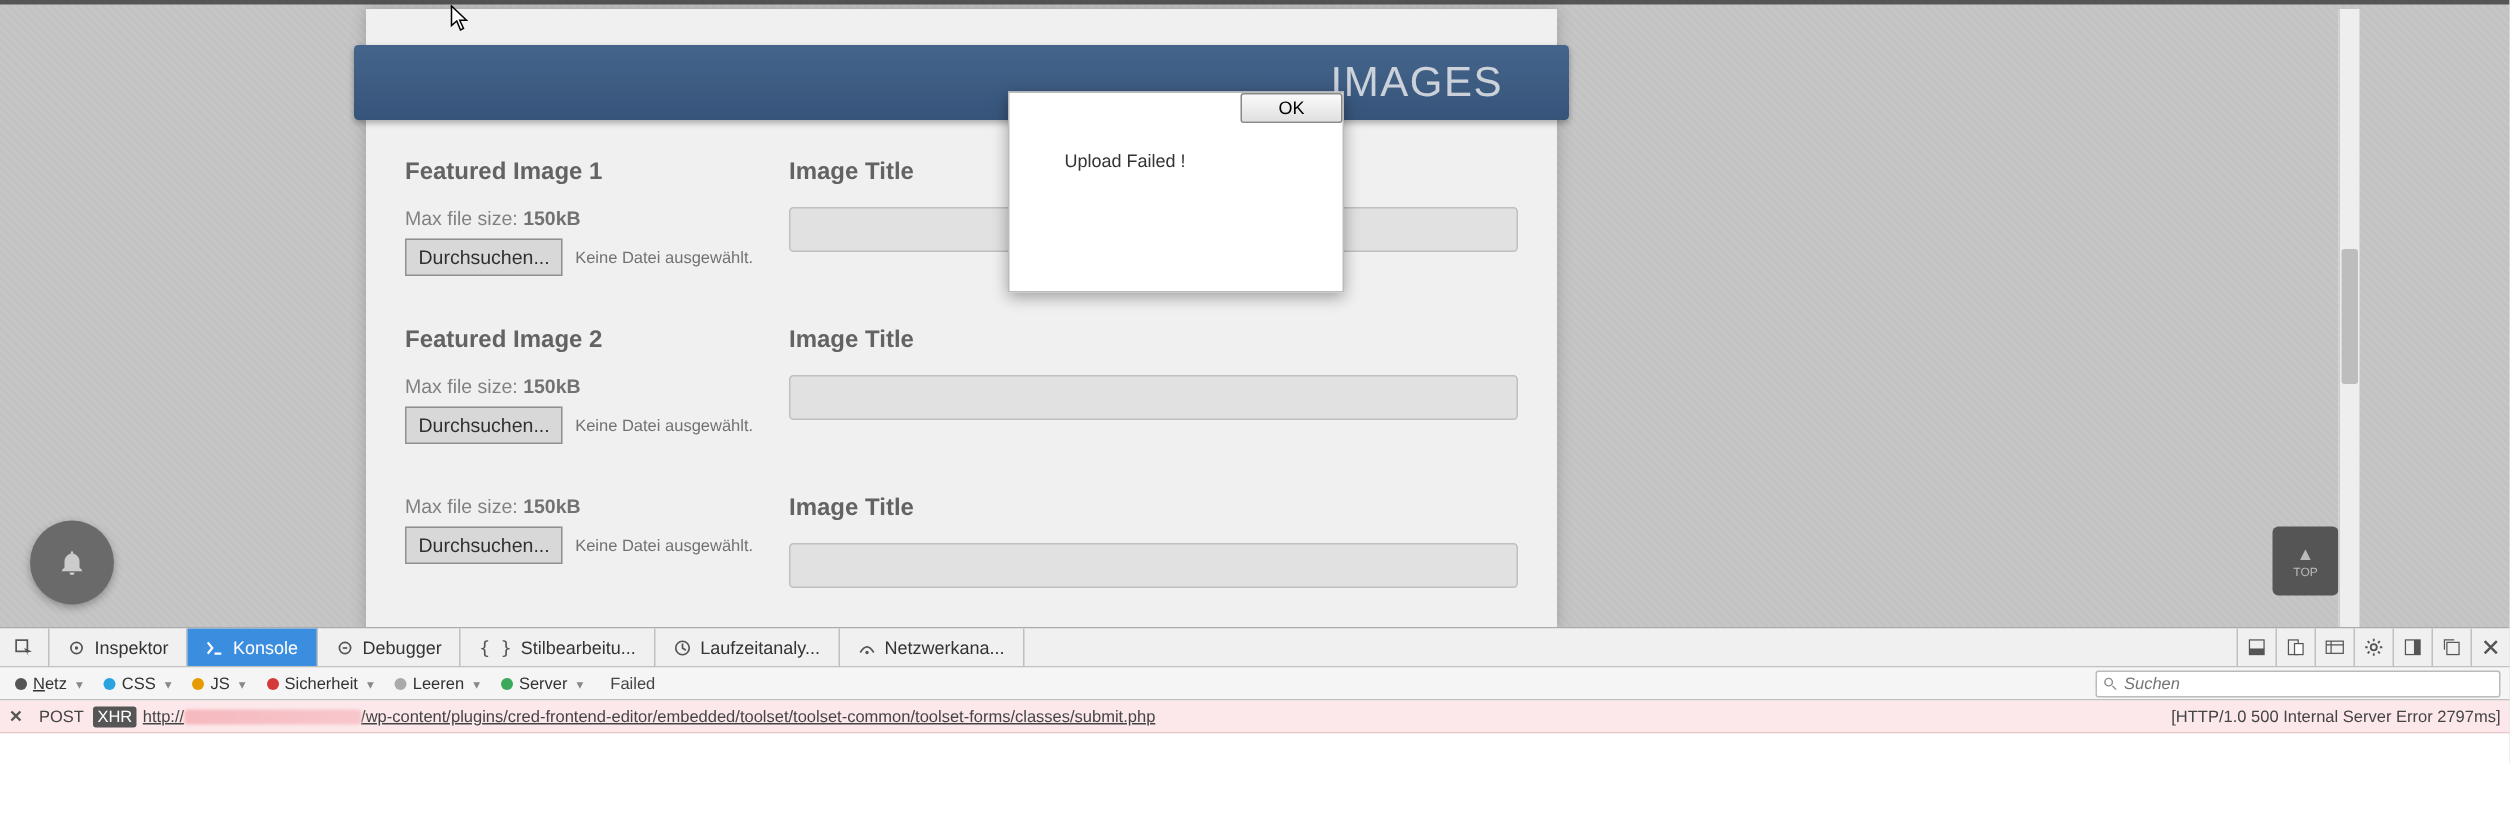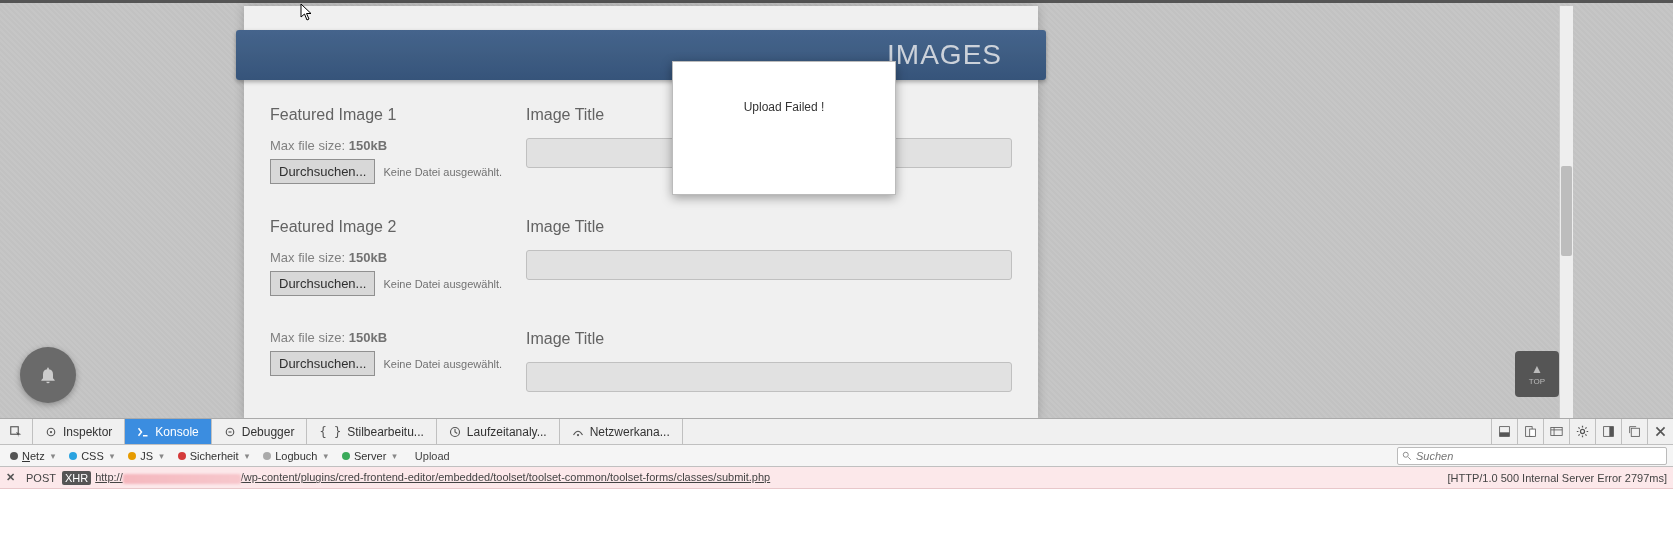--- a/index.html
+++ b/index.html
@@ -12,21 +12,21 @@
 .cursor svg { display:block; }
 
 .page-card { position: absolute; left: 244px; top: 3px; width: 794px; height: 414px; background: #fff; box-shadow: 0 0 10px rgba(0,0,0,0.2); }
 .page-banner { position: absolute; left: -8px; right: -8px; top: 24px; height: 50px; background: linear-gradient(#4a6b95, #3a5a82); border-radius: 3px; box-shadow: 0 2px 4px rgba(0,0,0,0.3); display: flex; justify-content: flex-end; align-items: center; padding-right: 44px; }
 .page-banner-title { color: rgba(255,255,255,0.8); font-size: 28px; letter-spacing: 1px; }
 
 .form-area { position: absolute; top: 100px; left: 26px; right: 26px; bottom: 0; }
 .row { display: flex; gap: 16px; margin-bottom: 34px; }
 .col-left { flex: 0 0 240px; }
 .col-right { flex: 1; }
-.label-strong { font-weight: normal; color: #6a6a6a; font-size: 16px; margin-bottom: 14px; display:block; }
+.label-strong { font-weight: bold; color: #6a6a6a; font-size: 16px; margin-bottom: 14px; display:block; }
 .max-size { color: #8a8a8a; font-size: 13px; margin-bottom: 6px; }
 .max-size b { color: #7a7a7a; }
 .file-row { display: flex; align-items: center; gap: 8px; }
 .browse-btn { background: #e6e6e6; border: 1px solid #999; padding: 4px 8px; font-size: 13px; color: #333; cursor: pointer; }
 .file-status { color: #7a7a7a; font-size: 11px; }
 .text-input { width: 100%; height: 30px; background: #f0f0f0; border: 1px solid #ccc; border-radius: 3px; padding: 0 8px; font-size: 13px; }
 
 .dialog { position: absolute; left: 672px; top: 58px; width: 224px; height: 134px; background: #fff; border: 1px solid #bbb; box-shadow: 0 3px 10px rgba(0,0,0,0.35); z-index: 100; display: flex; flex-direction: row; }
 .dialog-msg { flex: 1; display: flex; justify-content: center; padding-top: 38px; font-size: 12px; color: #333; }
 .dialog-btnrow { display: flex; justify-content: center; padding-bottom: 14px; }
@@ -134,20 +134,23 @@
         </div>
       </div>
 
     </div>
   </div>
 
   <div class="overlay-dim"></div>
 
   <div class="dialog">
     <div class="dialog-msg">Upload Failed !</div>
+    <div class="dialog-btnrow">
+      <button class="dialog-ok">OK</button>
+    </div>
   </div>
 
   <div class="notif-bubble">
     <svg viewBox="0 0 24 24">
         <path d="M12 22a2 2 0 0 0 2-2h-4a2 2 0 0 0 2 2zm6-6V11a6 6 0 0 0-5-5.91V4a1 1 0 1 0-2 0v1.09A6 6 0 0 0 6 11v5l-2 2v1h16v-1z"></path>
       </svg>
   </div>
 
   <div class="back-to-top">
     <span class="arrow">▲</span>
@@ -271,29 +274,29 @@
         <span>JS</span>
         <span class="filter-dd">▾</span>
       </div>
     <div class="filter-btn">
         <span class="dot" style="background:#d43a3a"></span>
         <span>Sicherheit</span>
         <span class="filter-dd">▾</span>
       </div>
     <div class="filter-btn">
         <span class="dot" style="background:#aaa"></span>
-        <span>Logbuch</span>
+        <span>Leeren</span>
         <span class="filter-dd">▾</span>
       </div>
     <div class="filter-btn">
         <span class="dot" style="background:#3aaa5a"></span>
         <span>Server</span>
         <span class="filter-dd">▾</span>
       </div>
-    <div class="clear-btn">Upload</div>
+    <div class="clear-btn">Failed</div>
     <div class="dt-search">
       <svg viewBox="0 0 16 16">
           <circle cx="6" cy="6" r="4" fill="none" stroke="#888" stroke-width="1.5"></circle>
           <path d="M10 10 L14 14" stroke="#888" stroke-width="1.5"></path>
         </svg>
       <input placeholder="Suchen" style="">
     </div>
   </div>
 
   <div class="dt-log">

